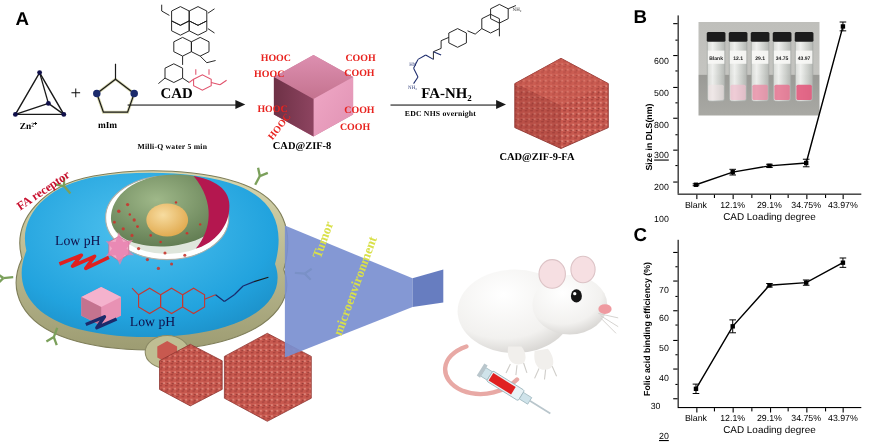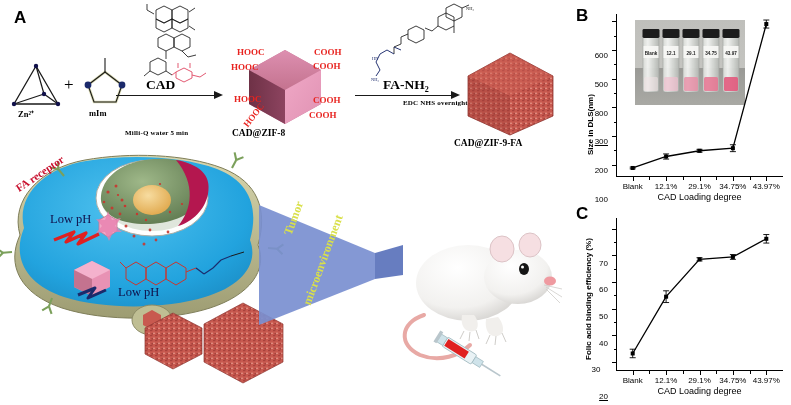--- a/index.html
+++ b/index.html
@@ -136,21 +136,21 @@
     <polygon points="42,44 6,24 6,58 42,78" fill="url(#leftface)"></polygon>
   </svg>
   <div class="cooh" style="left:237px;top:47px;">HOOC</div>
   <div class="cooh" style="left:231px;top:62px;">HOOC</div>
   <div class="cooh" style="left:234px;top:94px;">HOOC</div>
   <div class="cooh" style="left:240px;top:110px;transform:rotate(-52deg);">HOOC</div>
   <div class="cooh" style="left:314px;top:47px;">COOH</div>
   <div class="cooh" style="left:313px;top:61px;">COOH</div>
   <div class="cooh" style="left:313px;top:95px;">COOH</div>
   <div class="cooh" style="left:309px;top:110px;">COOH</div>
-  <div class="struct-name" style="left:232px;top:128px;">CAD@ZIF-8</div>
+  <div class="struct-name" style="left:248px;top:128px;">CAD@ZIF-8</div>
 
   <svg style="position:absolute;left:370px;top:2px;" width="110" height="80">
     <g stroke="#1a1a1a" stroke-width="0.85" fill="none">
       <polygon points="76,6 84,2 92,6 92,15 84,19 76,15"></polygon>
       <polygon points="68,15 76,11 84,15 84,24 76,28 68,24"></polygon>
       <line x1="92" y1="6" x2="99" y2="3"></line>
       <line x1="68" y1="24" x2="62" y2="29"></line>
       <line x1="62" y1="29" x2="55" y2="26"></line>
       <polygon points="38,28 46,24 54,28 54,37 46,41 38,37"></polygon>
       <line x1="38" y1="32" x2="31" y2="35"></line>
@@ -168,21 +168,21 @@
       <line x1="24" y1="45" x2="31" y2="48"></line>
     </g>
     <text x="96" y="8" font-size="4.5" fill="#1a1a1a" font-family="Liberation Serif, serif">NH₂</text>
     <text x="2" y="58" font-size="4.5" fill="#1b2a6b" font-family="Liberation Serif, serif">HN</text>
     <text x="1" y="79" font-size="4.5" fill="#1b2a6b" font-family="Liberation Serif, serif">NH₂</text>
   </svg>
 
   <div class="reagent" style="left:383px;top:77px;">FA-NH₂</div>
   <div class="arrow-line" style="left:355px;top:95px;width:98px;"></div>
   <div class="arrow-head" style="left:451px;top:90.5px;"></div>
-  <div class="cond" style="left:368px;top:99px;margin-left:35px;">EDC NHS overnight</div>
+  <div class="cond" style="left:368px;top:99px;">EDC NHS overnight</div>
 
   <svg style="position:absolute;left:462px;top:50px;" width="96" height="88">
     <defs>
       <pattern id="roughtex" width="5" height="5" patternUnits="userSpaceOnUse">
         <rect width="5" height="5" fill="#c8594f"></rect>
         <rect x="0" y="0" width="2.4" height="1.2" fill="#a9413c"></rect>
         <rect x="3" y="2.6" width="2" height="1.4" fill="#e08a7e"></rect>
         <rect x="1.4" y="3.4" width="1.6" height="1" fill="#8d332f"></rect>
       </pattern>
     </defs>

